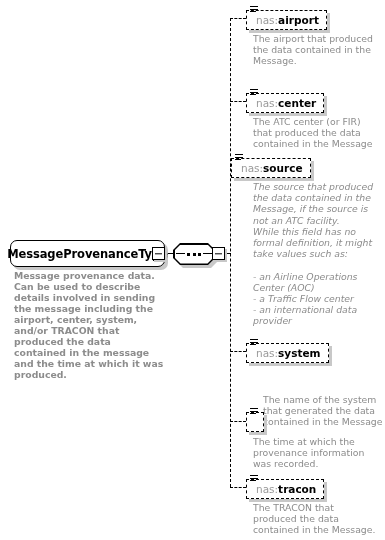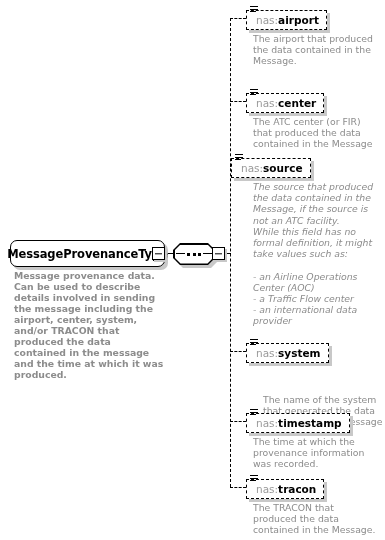--- a/index.html
+++ b/index.html
@@ -317,23 +317,20 @@
   </div>
   <div class="elem-desc" style="left:263px; top:366px; width:126px;margin-top:28px;">The name of the system that generated the data contained in the Message</div>
 
   <div class="elem-node" style="left:246px; top:412px;">
     <div class="elem-box">
       <span class="elem-glyph">
           <i></i>
           <i></i>
           <i></i>
         </span>
-      <span class="elem-text">
-        <span class="elem-prefix">nas:</span><span class="elem-name">timestamp</span>
-      </span>
     </div>
   </div>
   <div class="elem-desc" style="left:253px; top:436px; width:126px;">The time at which the provenance information was recorded.</div>
 
   <div class="elem-node" style="left:246px; top:478px;">
     <div class="elem-box">
       <span class="elem-glyph">
           <i></i>
           <i></i>
           <i></i>

